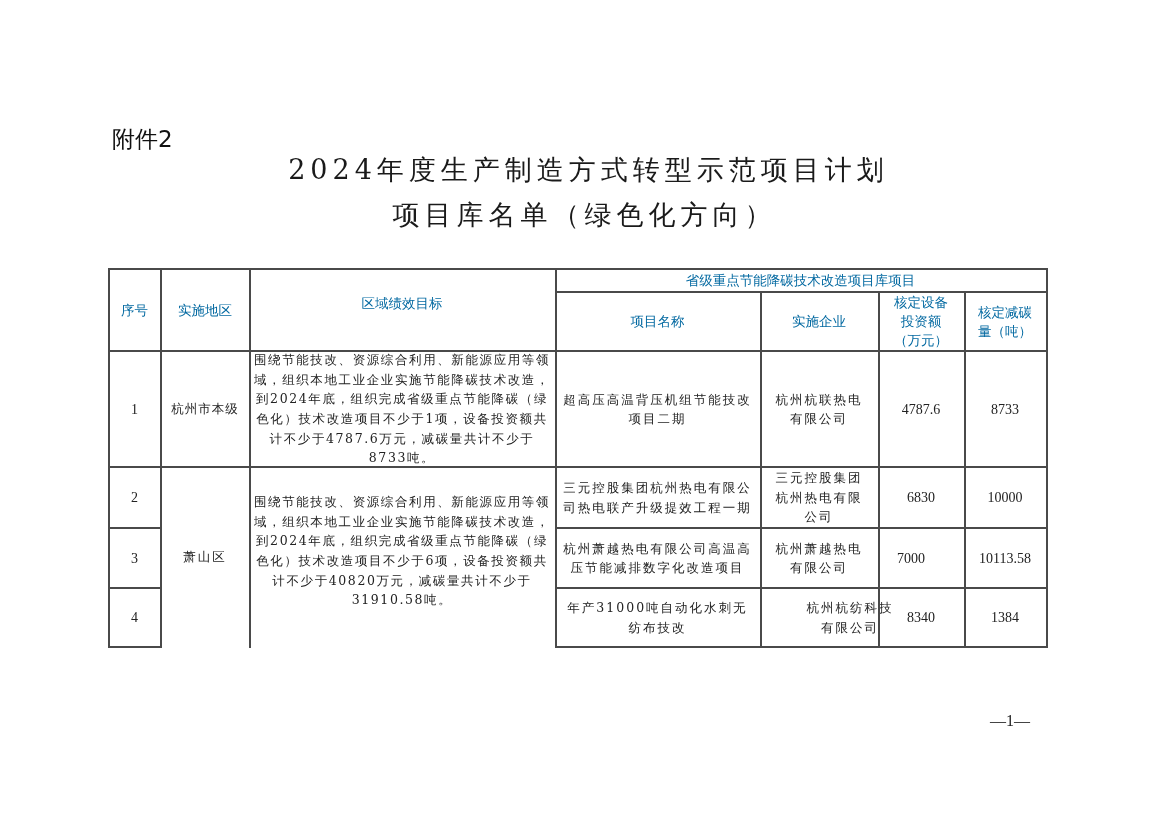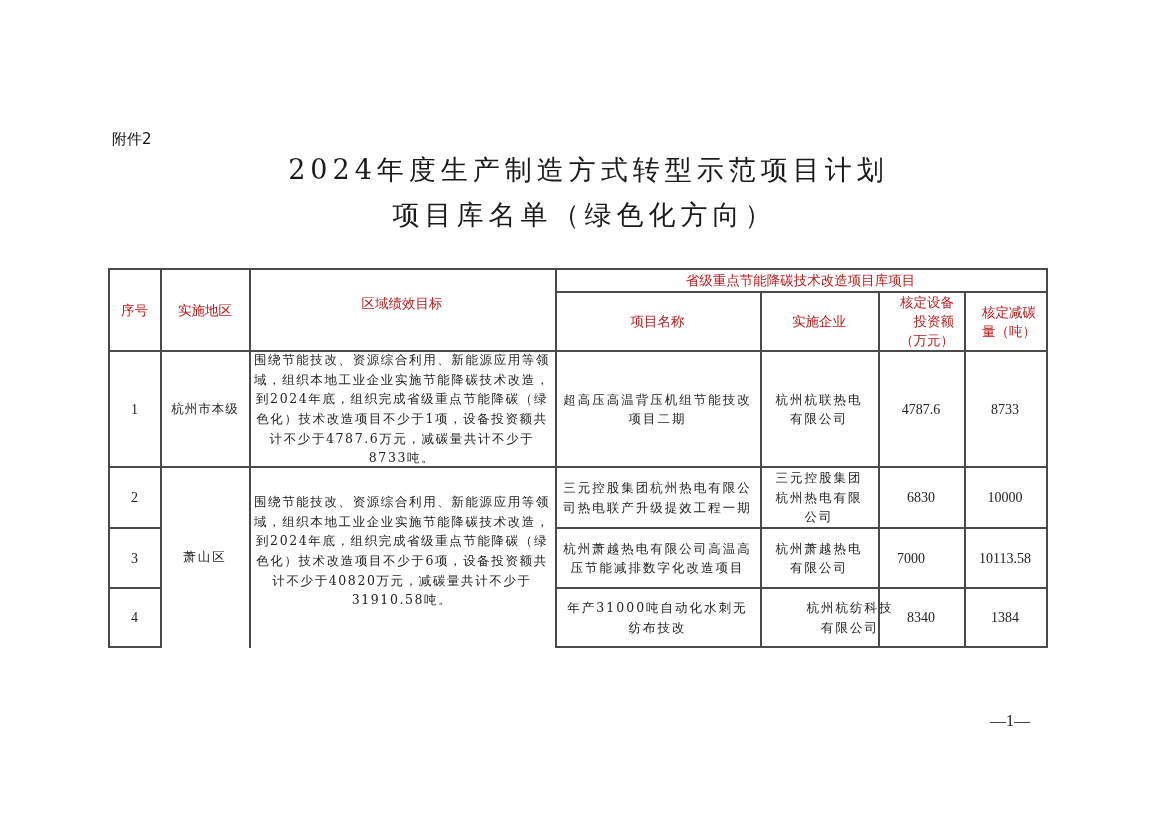--- a/index.html
+++ b/index.html
@@ -11,23 +11,23 @@
       width: 1169px;
       height: 826px;
       position: relative;
       overflow: hidden;
       color: #1a1a1a;
       font-family: "Liberation Serif", "DejaVu Serif", serif;
     }
     .attachment-label {
       position: absolute;
       left: 112px;
-      top: 130px;
+      top: 124px;
       font-family: "DejaVu Sans", "Liberation Sans", sans-serif;
-      font-size: 15px;
+      font-size: 23px;
       color: #111;
     }
     .doc-title {
       position: absolute;
       left: 0;
       width: 1169px;
       text-align: center;
       font-family: "DejaVu Serif", "Liberation Serif", serif;
       font-size: 27px;
       letter-spacing: 5px;
@@ -50,22 +50,21 @@
       justify-content: center;
       text-align: center;
       font-size: 13px;
       line-height: 19px;
       color: #222;
     }
     .hdr {
       font-family: "DejaVu Sans", "Liberation Sans", sans-serif;
       font-size: 13.5px;
       line-height: 19px;
-      color: #b91c1c;
-      text-align: right;
+      color: #0369a1;
     }
     .body-cn {
       font-family: "DejaVu Serif", "Liberation Serif", serif;
       font-size: 12.5px;
       letter-spacing: 2px;
       line-height: 19.5px;
     }
     .num {
       font-family: "Liberation Serif", "DejaVu Serif", serif;
       font-size: 14px;

